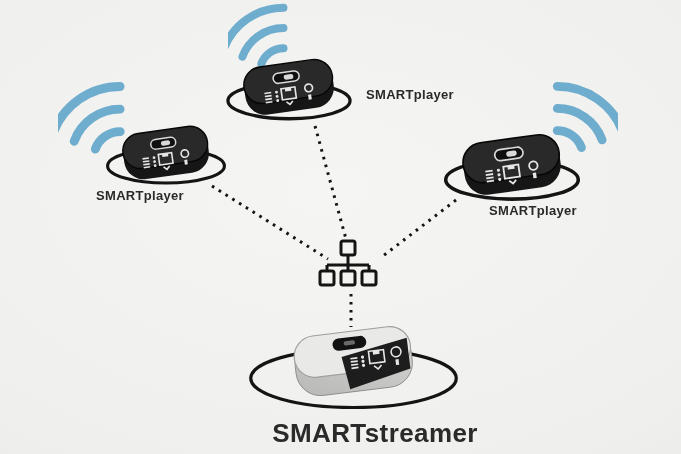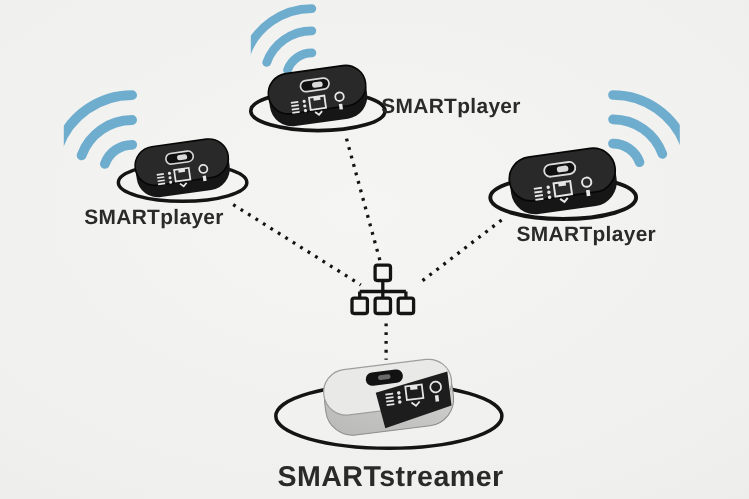--- a/index.html
+++ b/index.html
@@ -5,24 +5,24 @@
   html,body { margin:0; padding:0; }
   .stage {
     position:relative; width:681px; height:454px; overflow:hidden;
     font-family:"Liberation Sans", sans-serif;
     background: radial-gradient(130% 120% at 48% 42%,
       var(--background-center,#f5f5f3) 0%, #efefed 55%, var(--background-edge,#e1e1df) 100%);
   }
   .abs { position:absolute; }
   .node-label {
     position:absolute; text-align:center; font-weight:600;
-    color:var(--label-color,#2a2a2a); font-size:19px; letter-spacing:.3px;
+    color:var(--label-color,#2a2a2a); font-size:13px; letter-spacing:.3px;
     white-space:nowrap;
   }
-  .streamer-label { font-size:26px; letter-spacing:.4px; }
+  .streamer-label { font-size:26px; letter-spacing:.4px;margin-left:20px; }
   .ring     { fill:none; stroke:var(--outline-color,#141414); stroke-width:3.4; }
   .wifi-arc { fill:none; stroke:var(--wifi-color,#6fadce); stroke-width:9.5; stroke-linecap:round; }
   .dotline  { fill:none; stroke:var(--outline-color,#141414); stroke-width:3; stroke-dasharray:2.6 5.4; }
   .hub-shape{ fill:none; stroke:var(--outline-color,#141414); stroke-width:3; }
   .hub-line { fill:none; stroke:var(--outline-color,#141414); stroke-width:3; }
   .glyph-stroke { fill:none; stroke:#e6e6e6; stroke-width:1.7; }
   .glyph-fill   { fill:#e6e6e6; }
   svg { display:block; }
 </style>
 </head>

